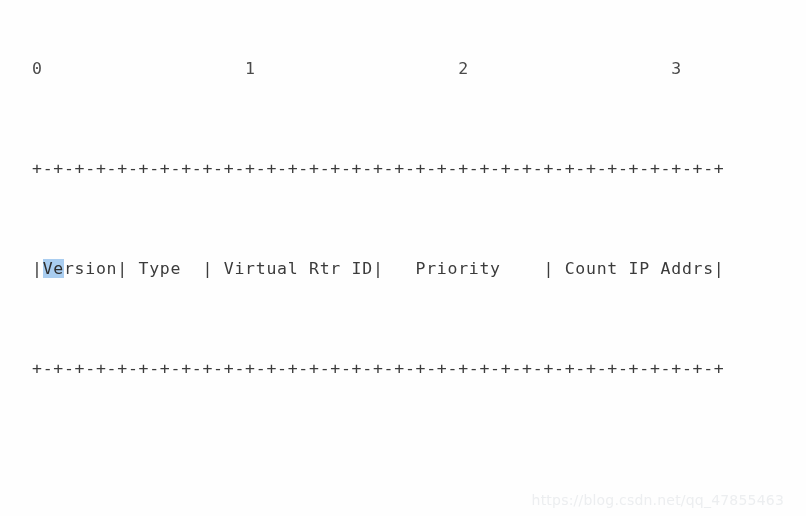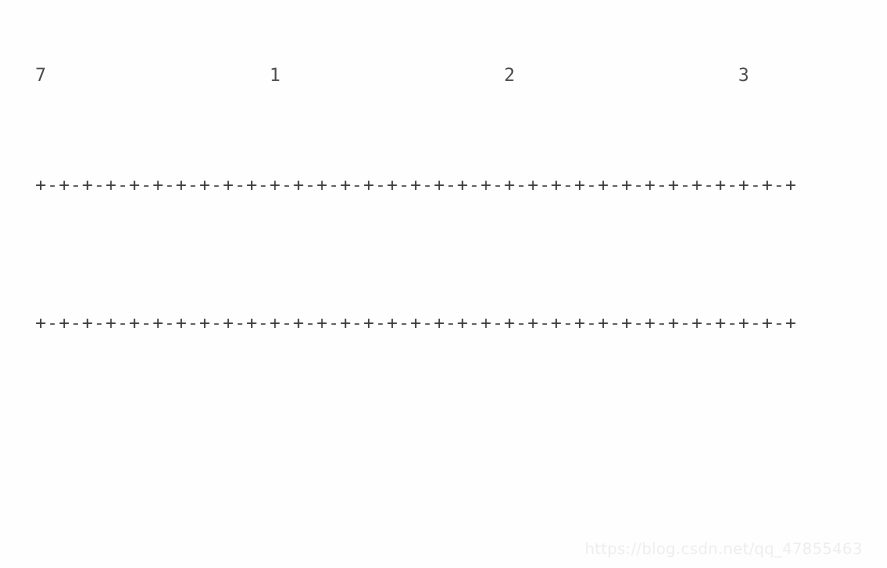--- a/index.html
+++ b/index.html
@@ -58,24 +58,25 @@
     letter-spacing: 0.2px;
     color: #eceef0;
     white-space: pre;
     user-select: none;
   }
 </style>
 </head>
 <body>
 
 <div id="ascii-diagram">
-  <div class="row ruler-row">7                   1                   2                   3</div>
+  <div class="row ruler-row">0                   1                   2                   3</div>
 
   <div class="row sep-row">+-+-+-+-+-+-+-+-+-+-+-+-+-+-+-+-+-+-+-+-+-+-+-+-+-+-+-+-+-+-+-+-+</div>
 
+  <div class="row"><span>|</span><span class="selected-text">Ve</span><span>rsion| Type  | Virtual Rtr ID|   Priority    | Count IP Addrs|</span></div>
 
   <div class="row sep-row">+-+-+-+-+-+-+-+-+-+-+-+-+-+-+-+-+-+-+-+-+-+-+-+-+-+-+-+-+-+-+-+-+</div>
 
   
 
   
 
   
 
   

